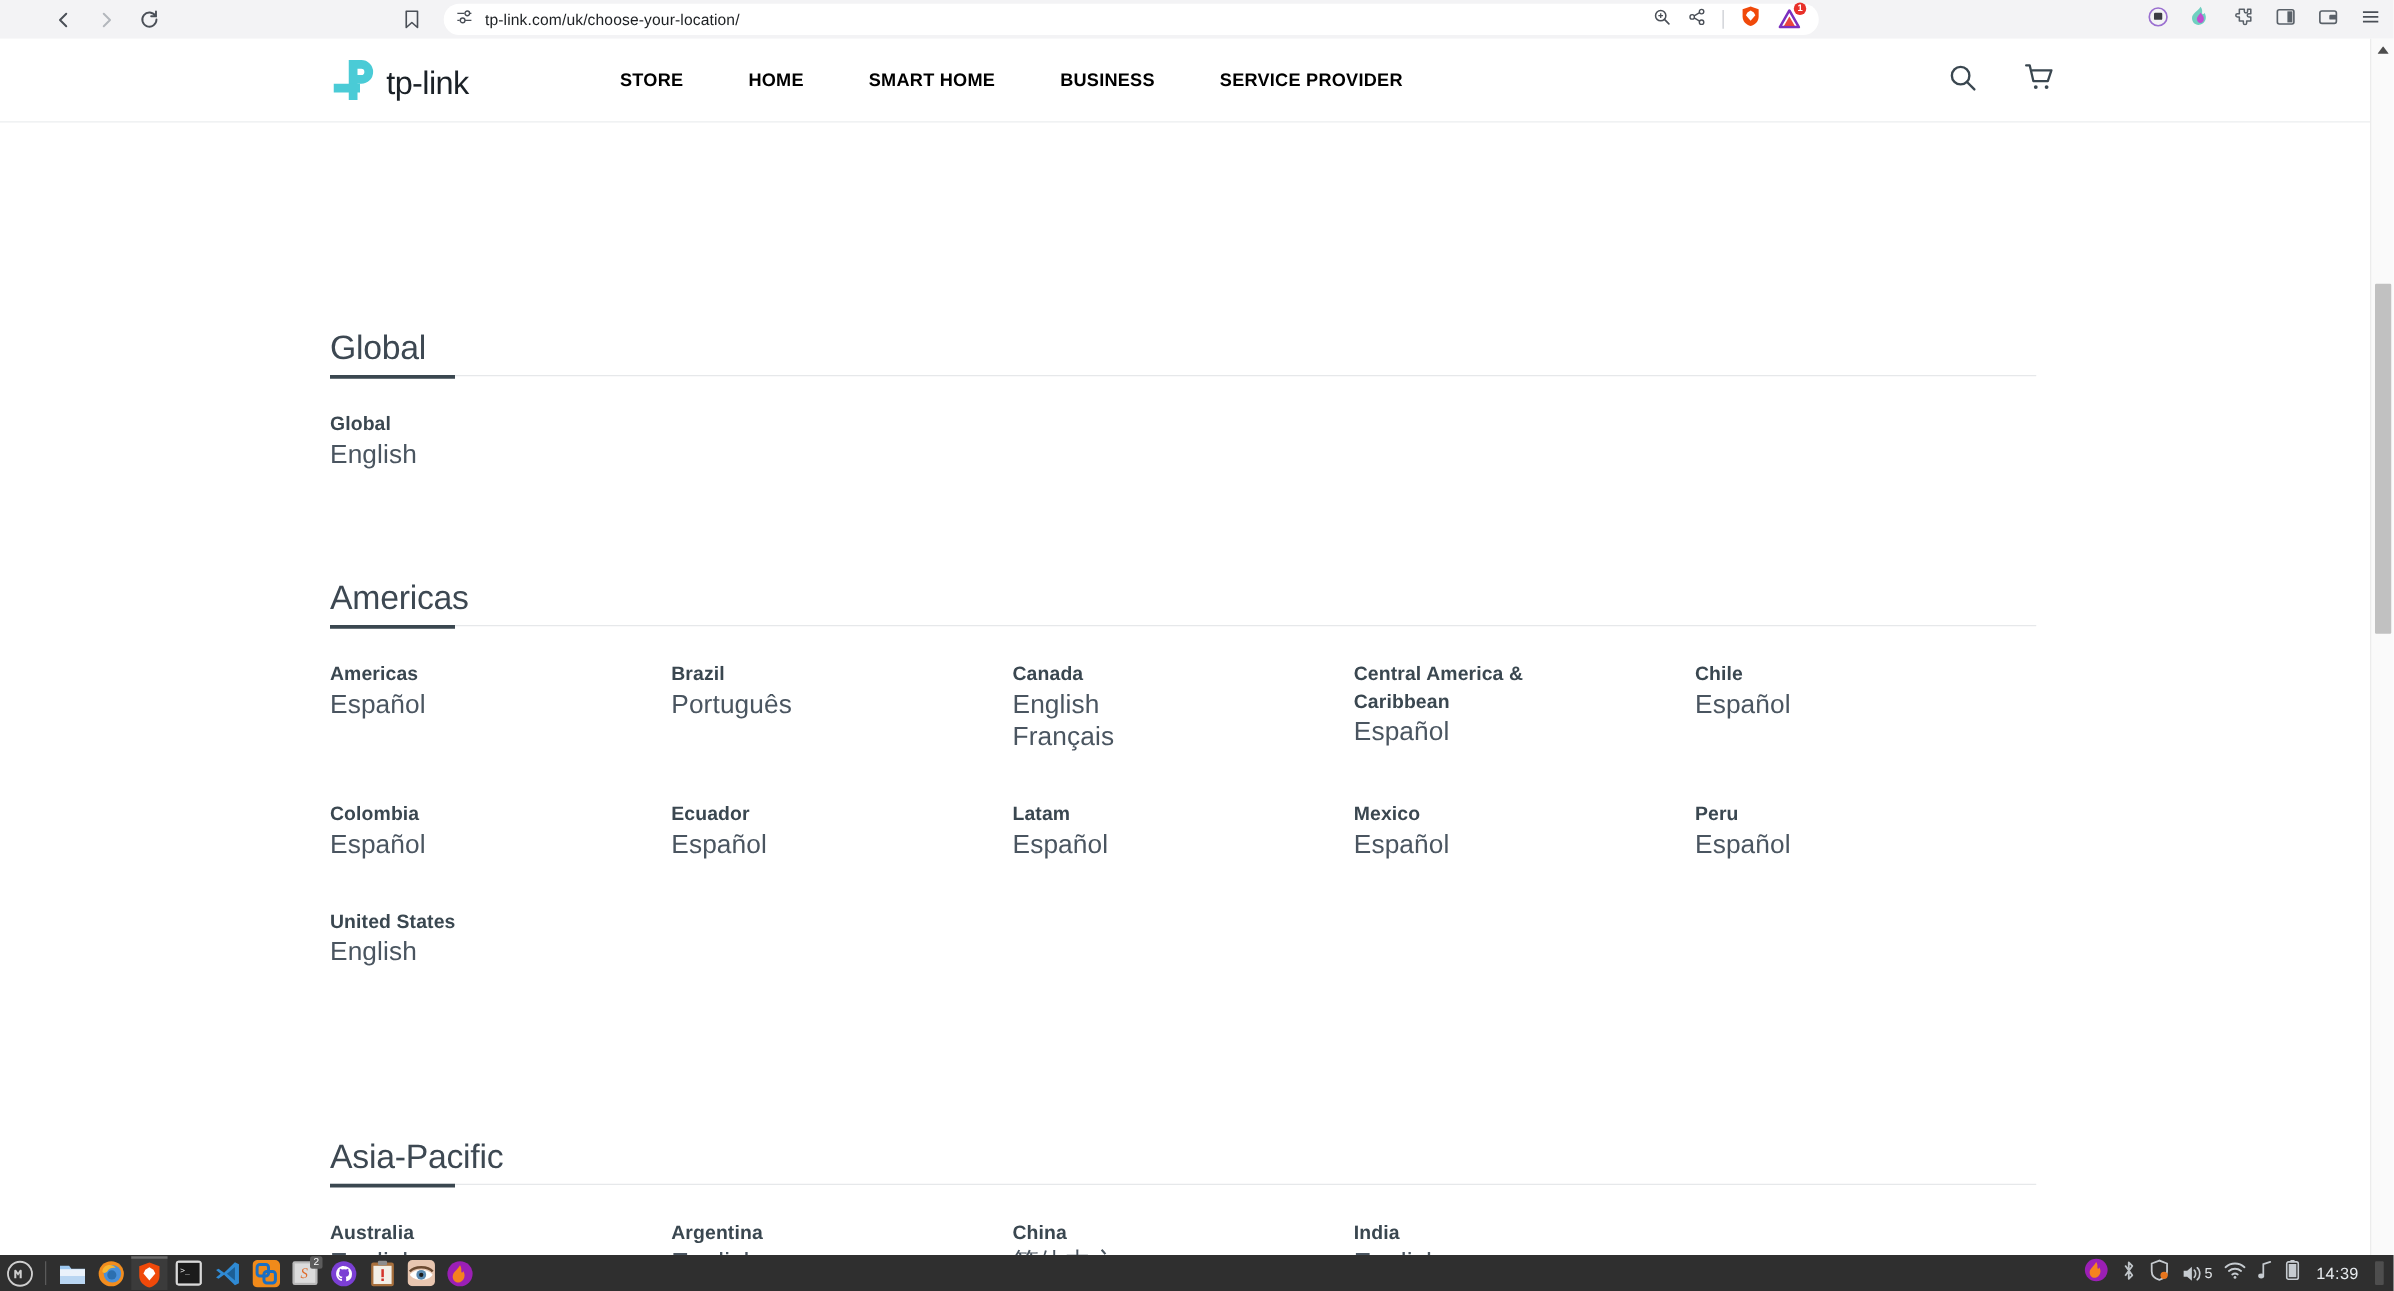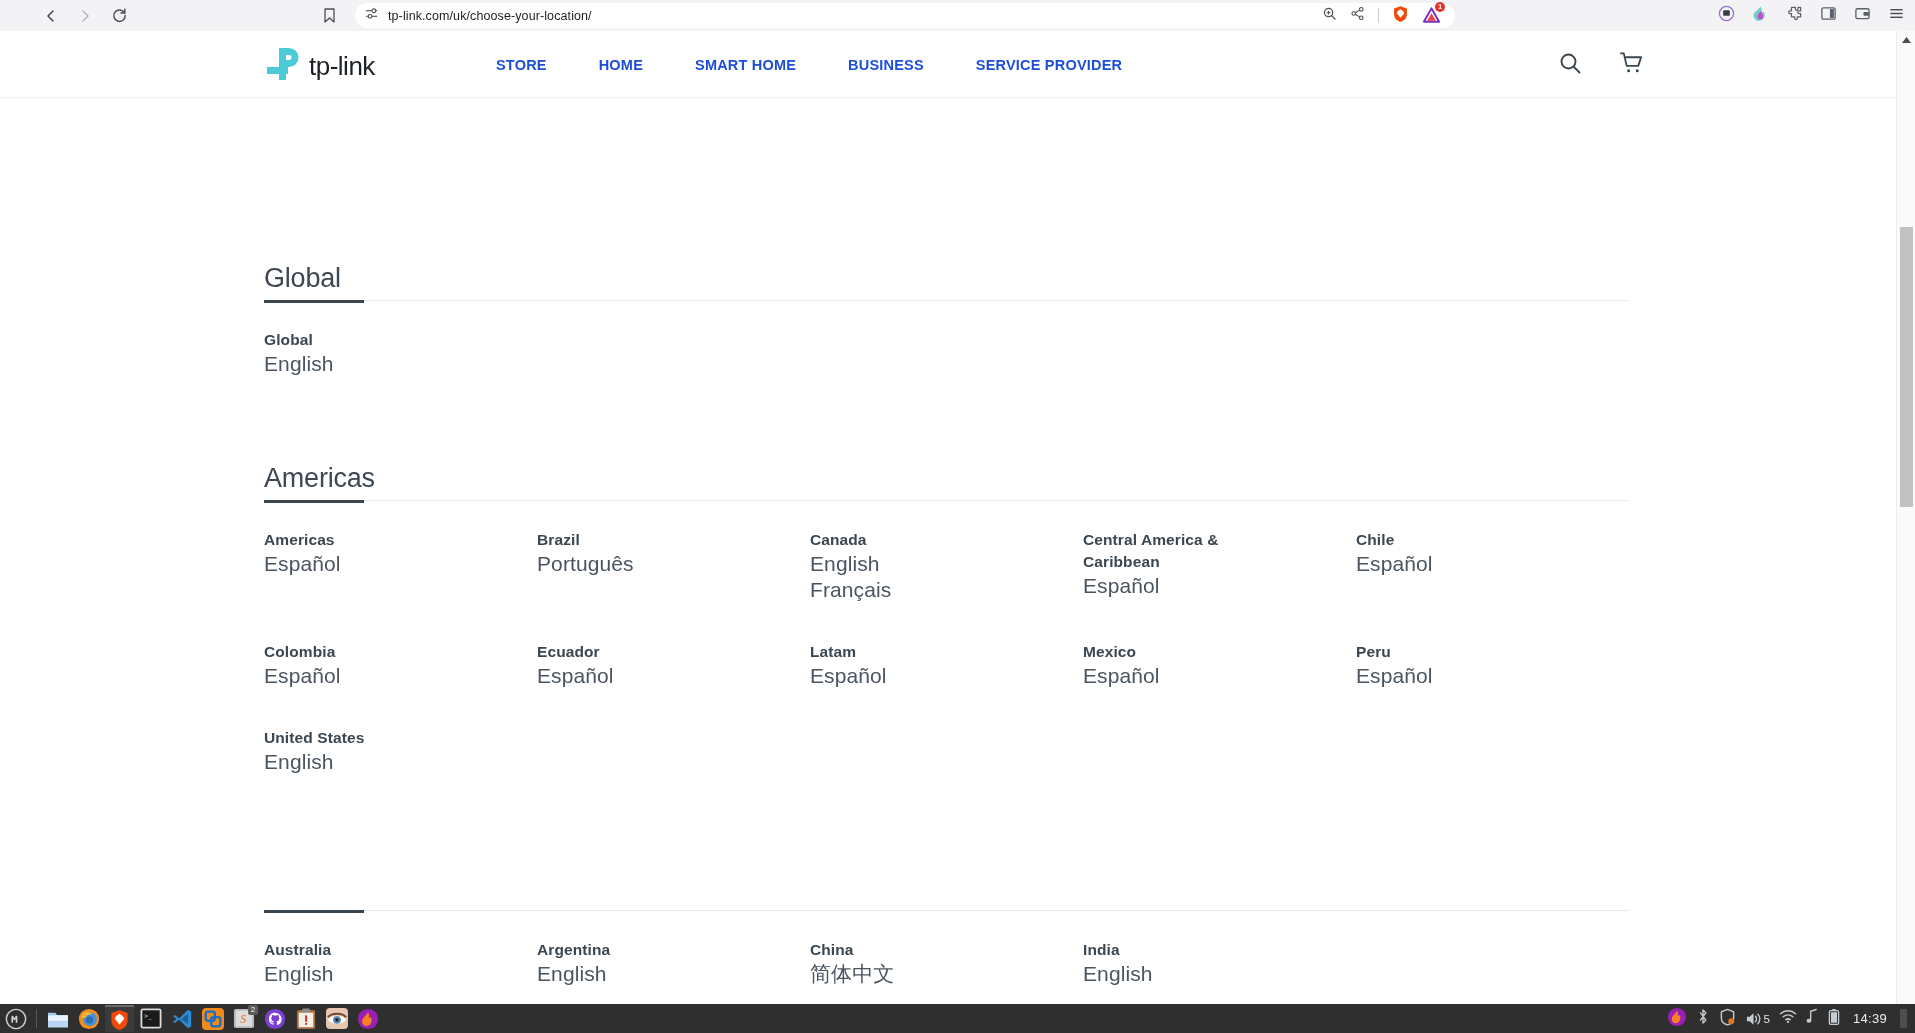--- a/index.html
+++ b/index.html
@@ -76,21 +76,21 @@
     display: flex; align-items: center;
     position: relative;
   }
   .logo { position: absolute; left: 264px; top: 12px; display: flex; align-items: center; gap: 3px; }
   .logo-text { font-size: 26px; color: #1b2127; letter-spacing: -.5px; font-weight: 400; }
   .main-nav {
     position: absolute; left: 470px; top: 0; height: 67px;
     display: flex; align-items: center;
   }
   .nav-item {
-    font-size: 14.5px; font-weight: bold; color: #1d4ed8;
+    font-size: 14.5px; font-weight: bold; color: #000000;
     letter-spacing: .2px; padding: 0 26px; white-space: nowrap;
   }
   .header-icons {
     position: absolute; right: 252px; top: 0; height: 67px;
     display: flex; align-items: center; gap: 37px;
   }
 
   .content { padding: 0 0 0 264px; position: relative; }
 
   .region { position: absolute; left: 264px; }
@@ -389,20 +389,21 @@
 
       <div class="grid row2">
         <div class="cell">
           <div class="country">United States</div>
           <div class="lang">English</div>
         </div>
       </div>
     </section>
 
     <section class="region" style="top:812px;">
+      <h2 class="region-title">Asia-Pacific</h2>
       <div class="region-rule"></div>
       <div class="grid">
         <div class="cell">
           <div class="country">Australia</div>
           <div class="lang">English</div>
         </div>
         <div class="cell">
           <div class="country">Argentina</div>
           <div class="lang">English</div>
         </div>

